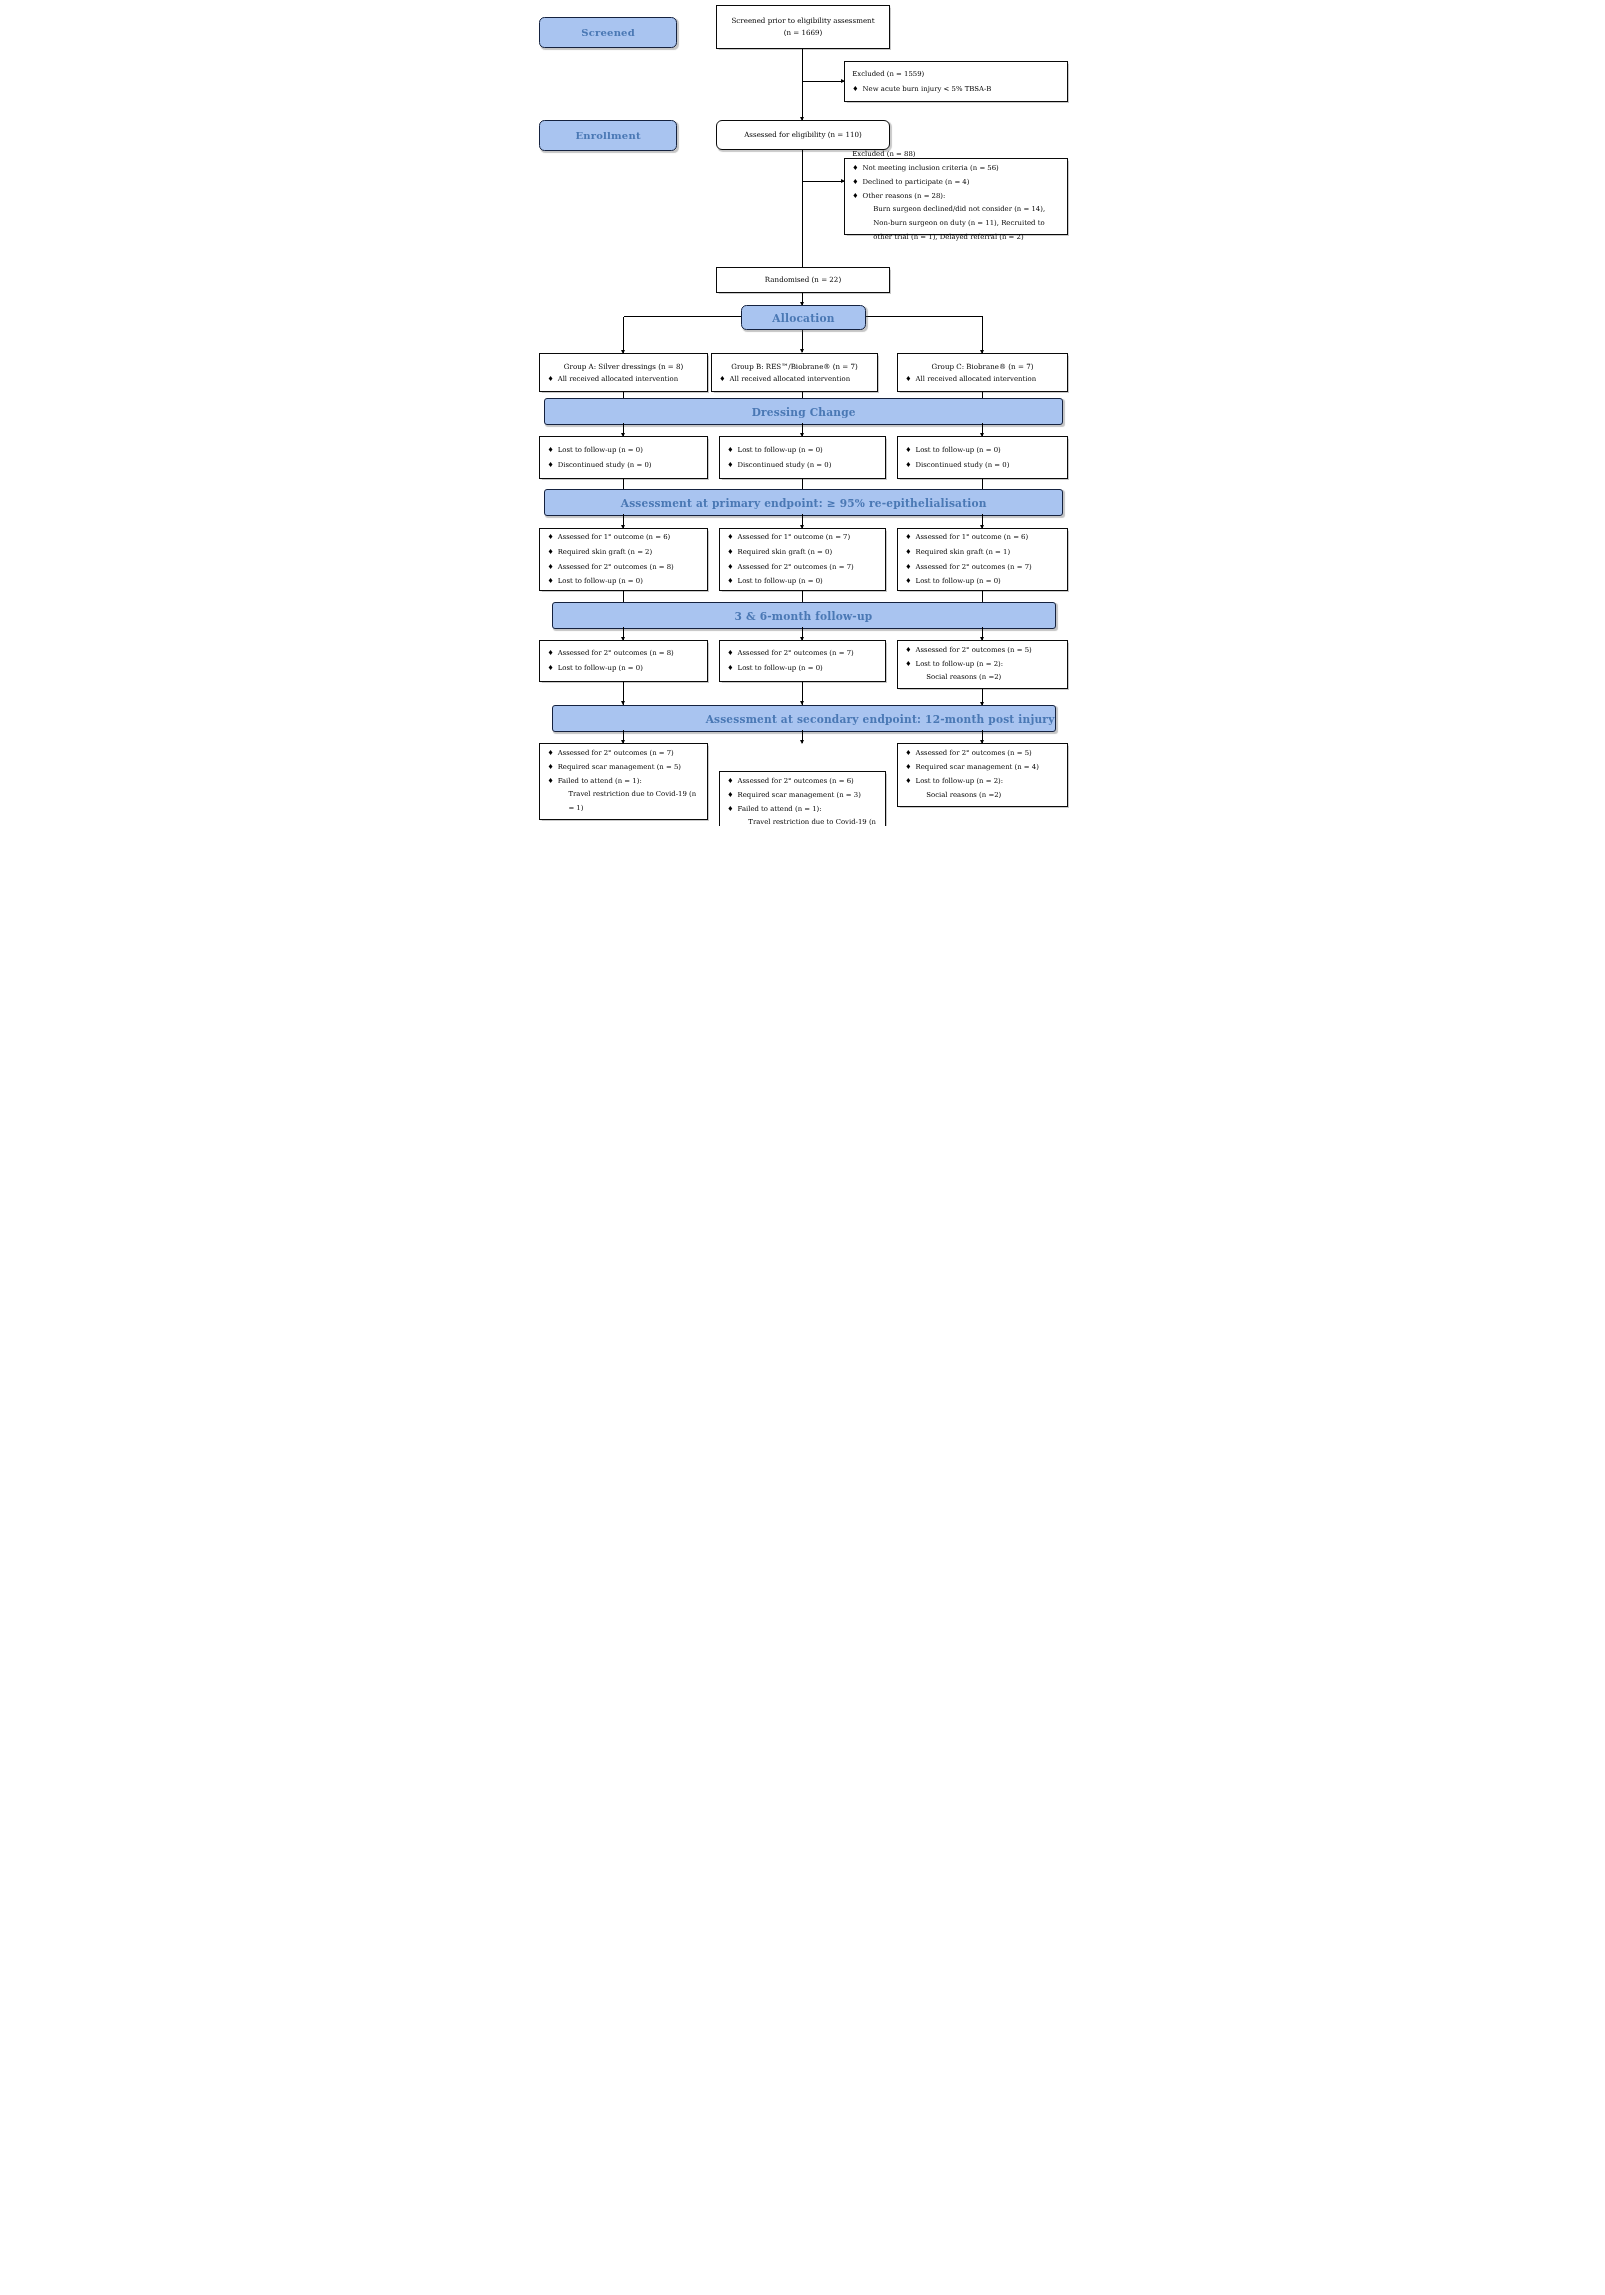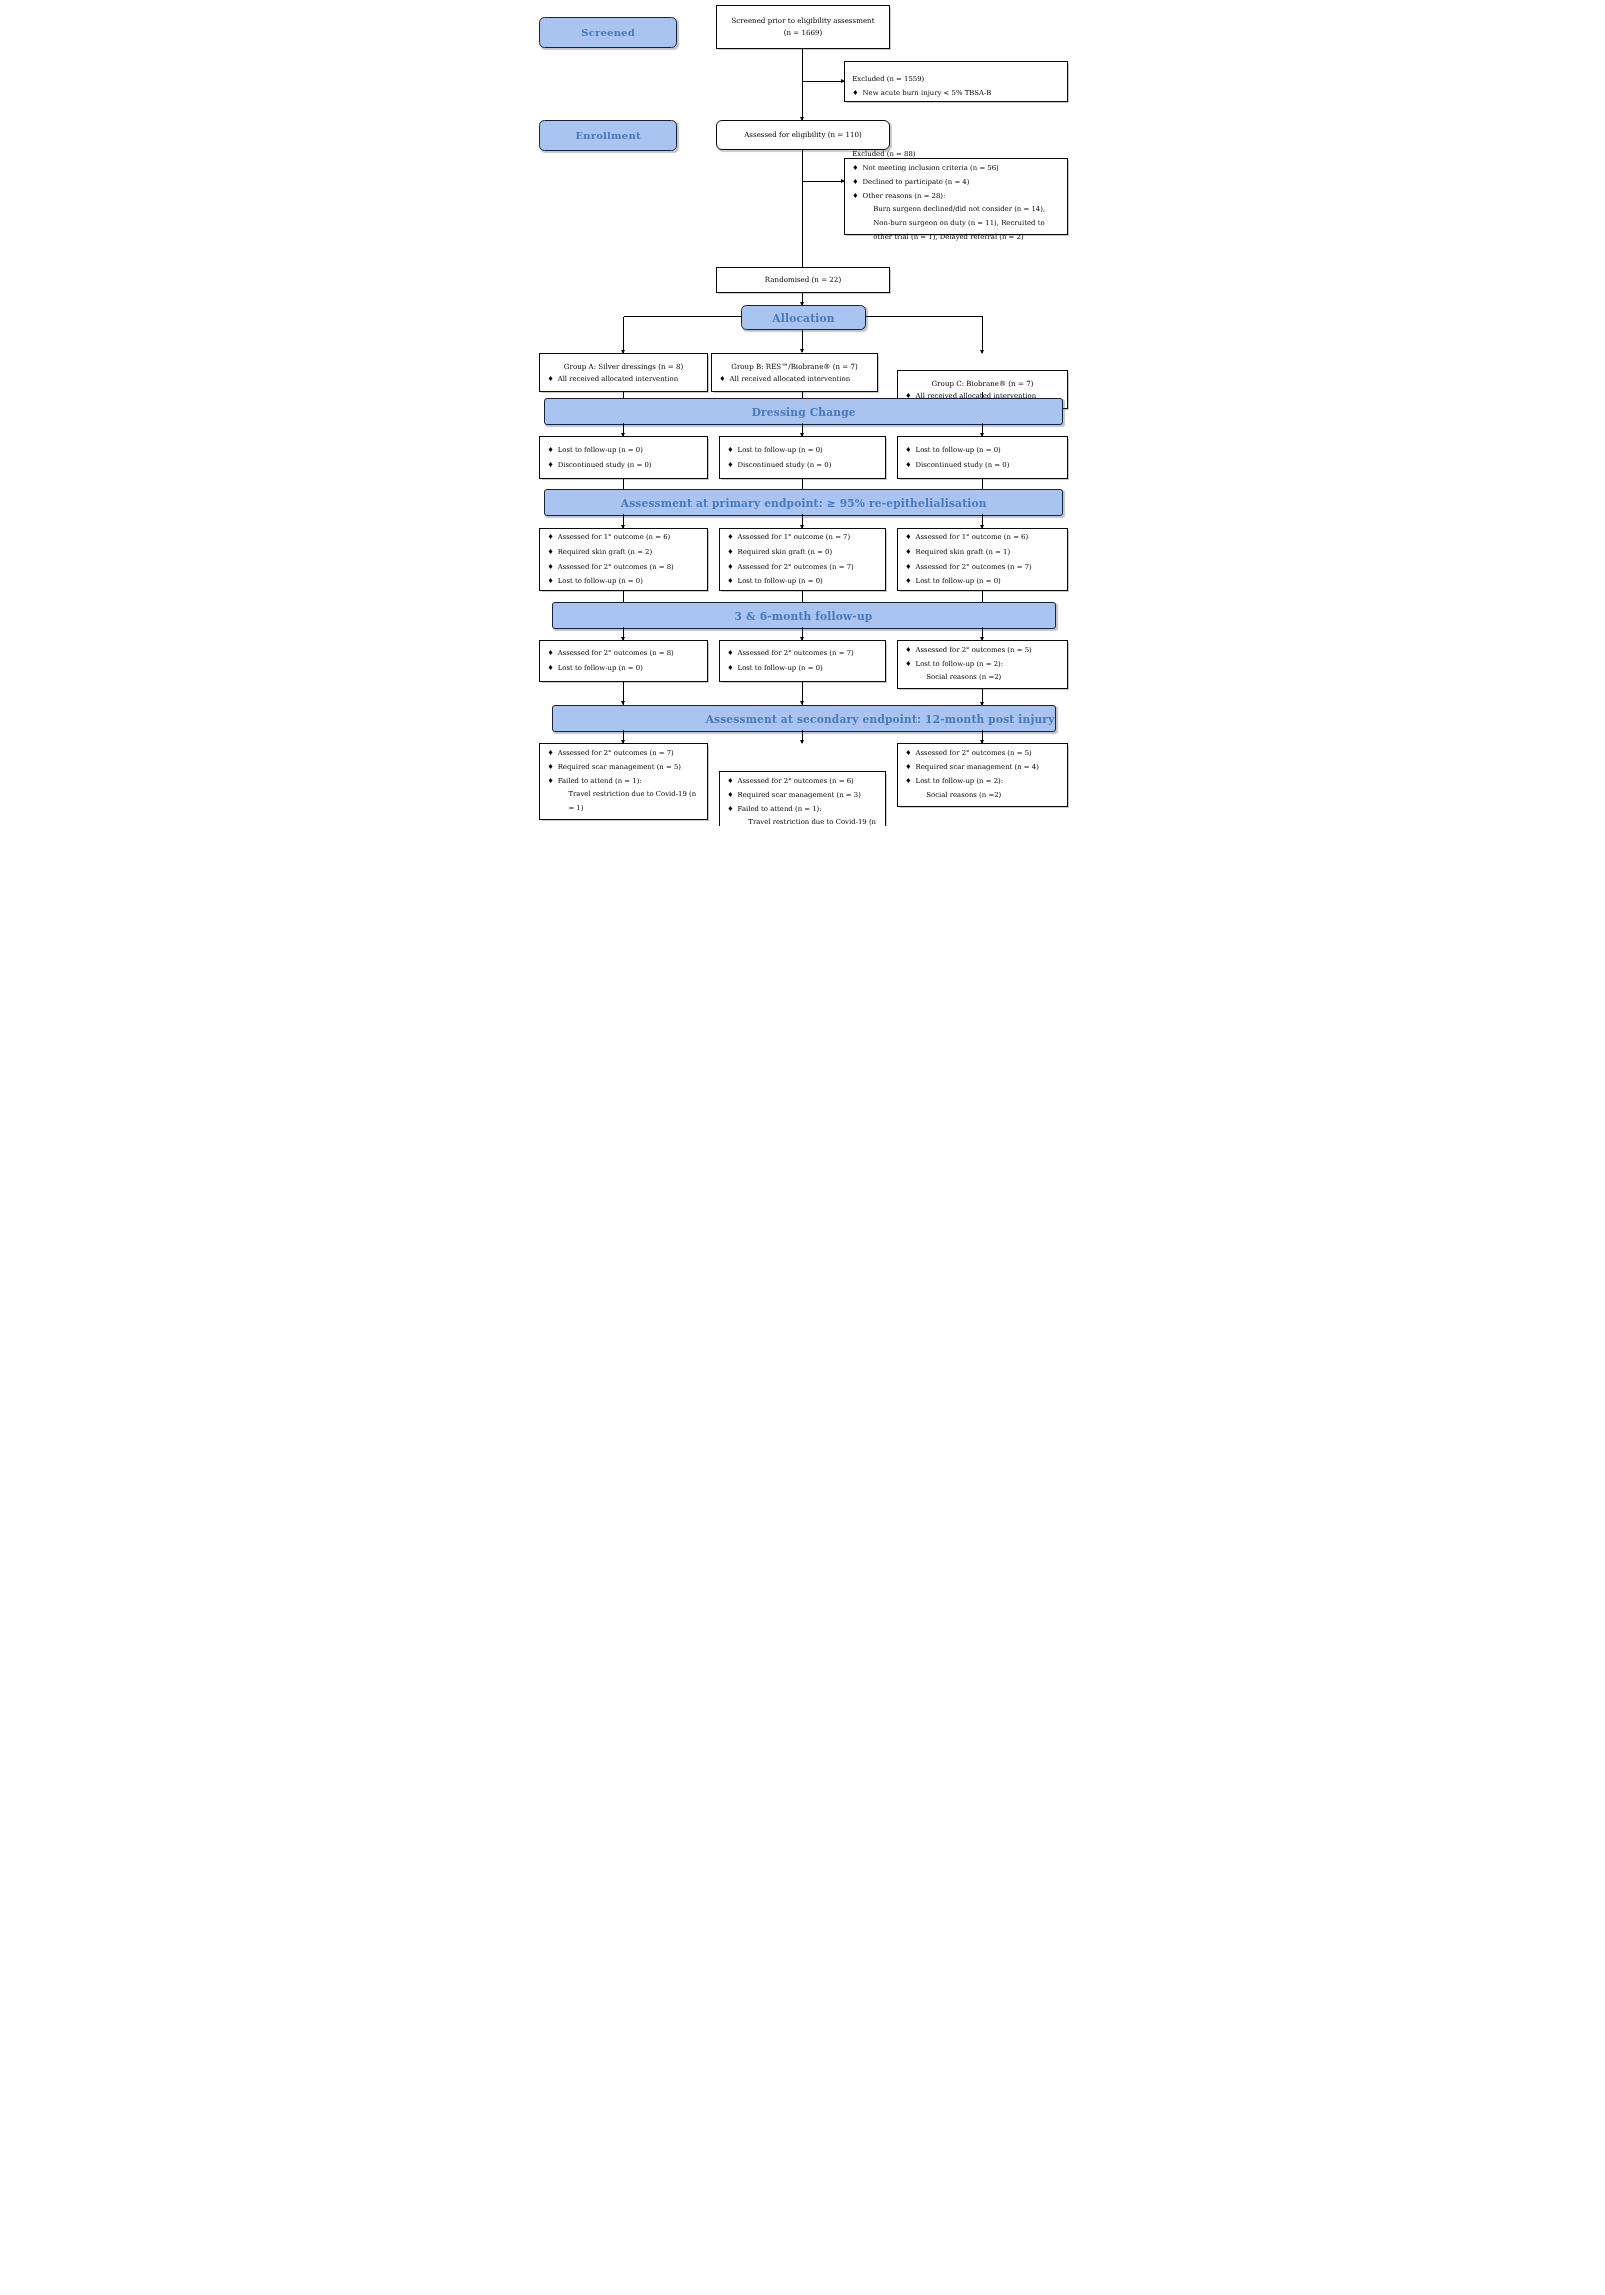--- a/index.html
+++ b/index.html
@@ -49,21 +49,21 @@
   </div>
 
   <div class="wbox center" style="left:181px;top:5px;width:174px;height:44px;">
     <div class="bigline">Screened prior to eligibility assessment</div>
     <div class="bigline">(n = 1669)</div>
   </div>
 
   <div class="varrow z1" style="left:267px;top:49px;height:71px;"></div>
   <div class="harrow z1" style="left:267px;top:81px;width:42px;"></div>
 
-  <div class="wbox" style="left:309px;top:61px;width:224px;height:41px;justify-content:flex-end;">
+  <div class="wbox" style="left:309px;top:61px;width:224px;height:41px;">
     <div class="list">
         <div class="line">Excluded (n = 1559)</div>
         <div class="line bullet">New acute burn injury &lt; 5% TBSA-B</div>
       </div>
   </div>
 
   <div class="wbox center" style="left:181px;top:120px;width:174px;height:30px;border-radius:6px;">
     <div class="bigline">Assessed for eligibility (n = 110)</div>
   </div>
 
@@ -98,21 +98,21 @@
     <div class="list group-list">
         <div class="line bullet">All received allocated intervention</div>
       </div>
   </div>
   <div class="wbox" style="left:176px;top:353px;width:167px;height:39px;">
     <div class="group-title">Group B: RES™/Biobrane® (n = 7)</div>
     <div class="list group-list">
         <div class="line bullet">All received allocated intervention</div>
       </div>
   </div>
-  <div class="wbox" style="left:362px;top:353px;width:171px;height:39px;margin-top:17px;">
+  <div class="wbox" style="left:362px;top:353px;width:171px;height:39px;">
     <div class="group-title">Group C: Biobrane® (n = 7)</div>
     <div class="list group-list">
         <div class="line bullet">All received allocated intervention</div>
       </div>
   </div>
 
   <div class="vline" style="left:88px;top:392px;height:6.9px;"></div>
   <div class="vline" style="left:267px;top:392px;height:6.9px;"></div>
   <div class="vline" style="left:447px;top:392px;height:6.9px;"></div>
 

